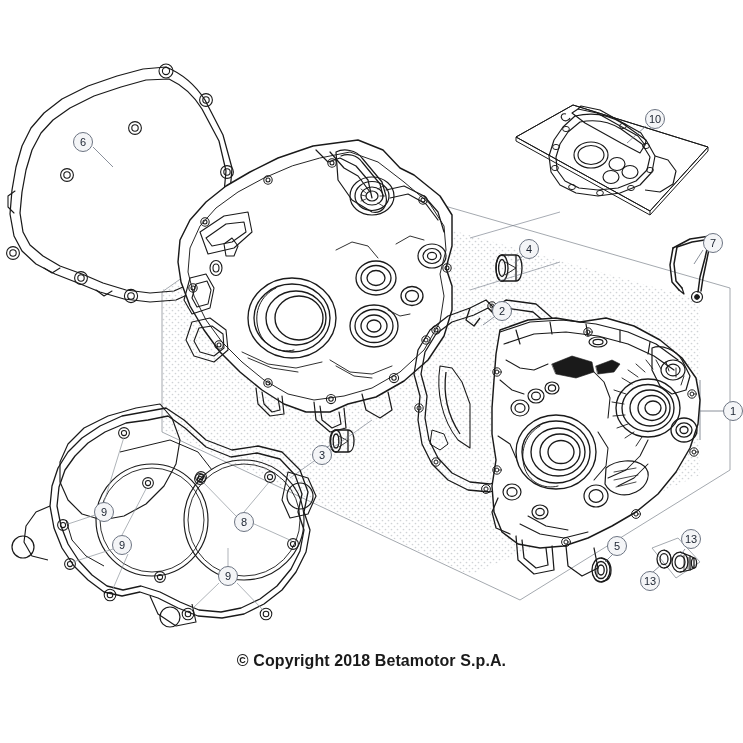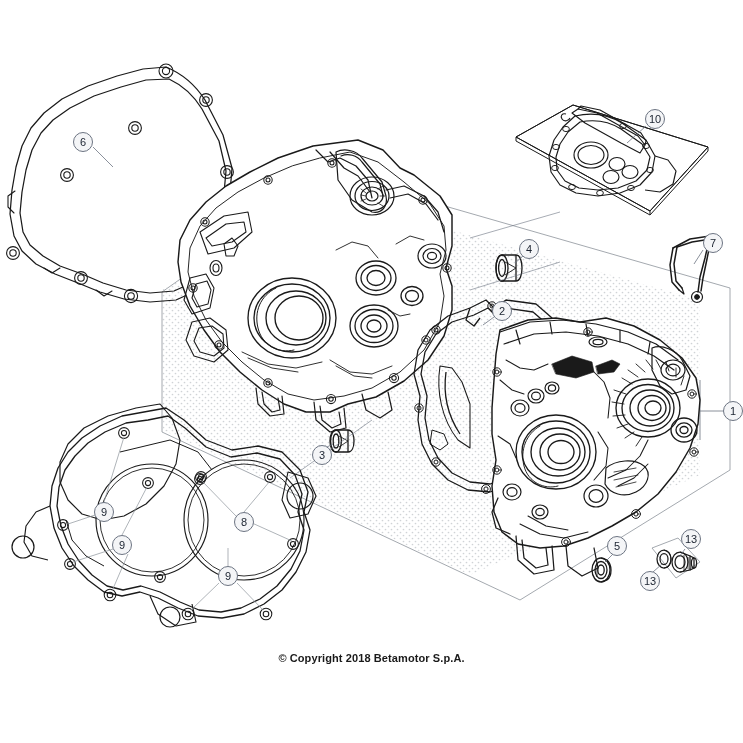--- a/index.html
+++ b/index.html
@@ -35,21 +35,21 @@
     user-select:none;
     z-index:40;
   }
 
   
   #copyright{
     position:absolute;
     left:0;right:0;
     top:652px;
     text-align:center;
-    font-size:11px;
+    font-size:16px;
     font-weight:bold;
     color:#1a1a1a;
     letter-spacing:.1px;
     font-family:"Liberation Sans","DejaVu Sans",sans-serif;
   }
 </style>
 </head>
 <body>
 
 <div id="sheet">

